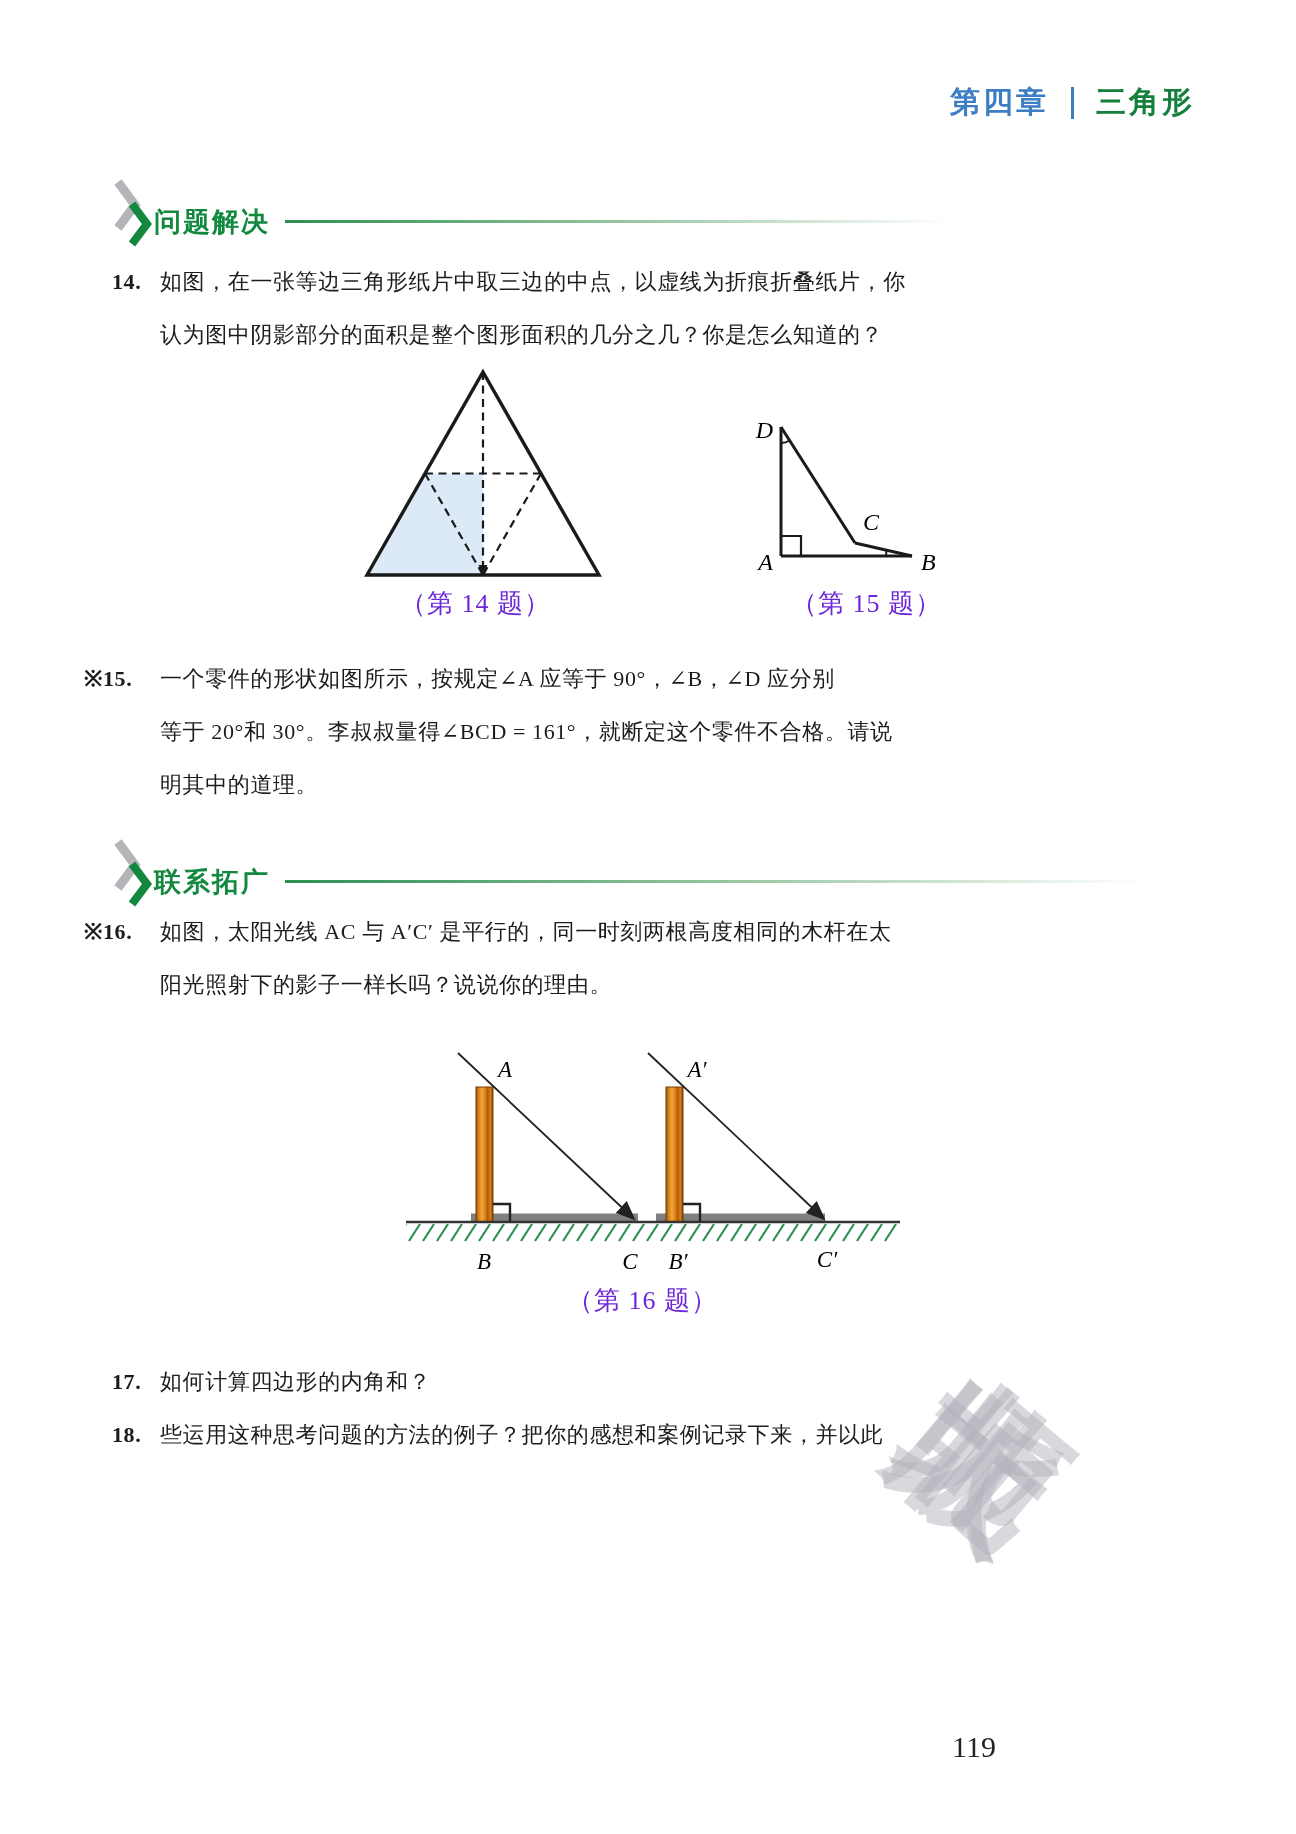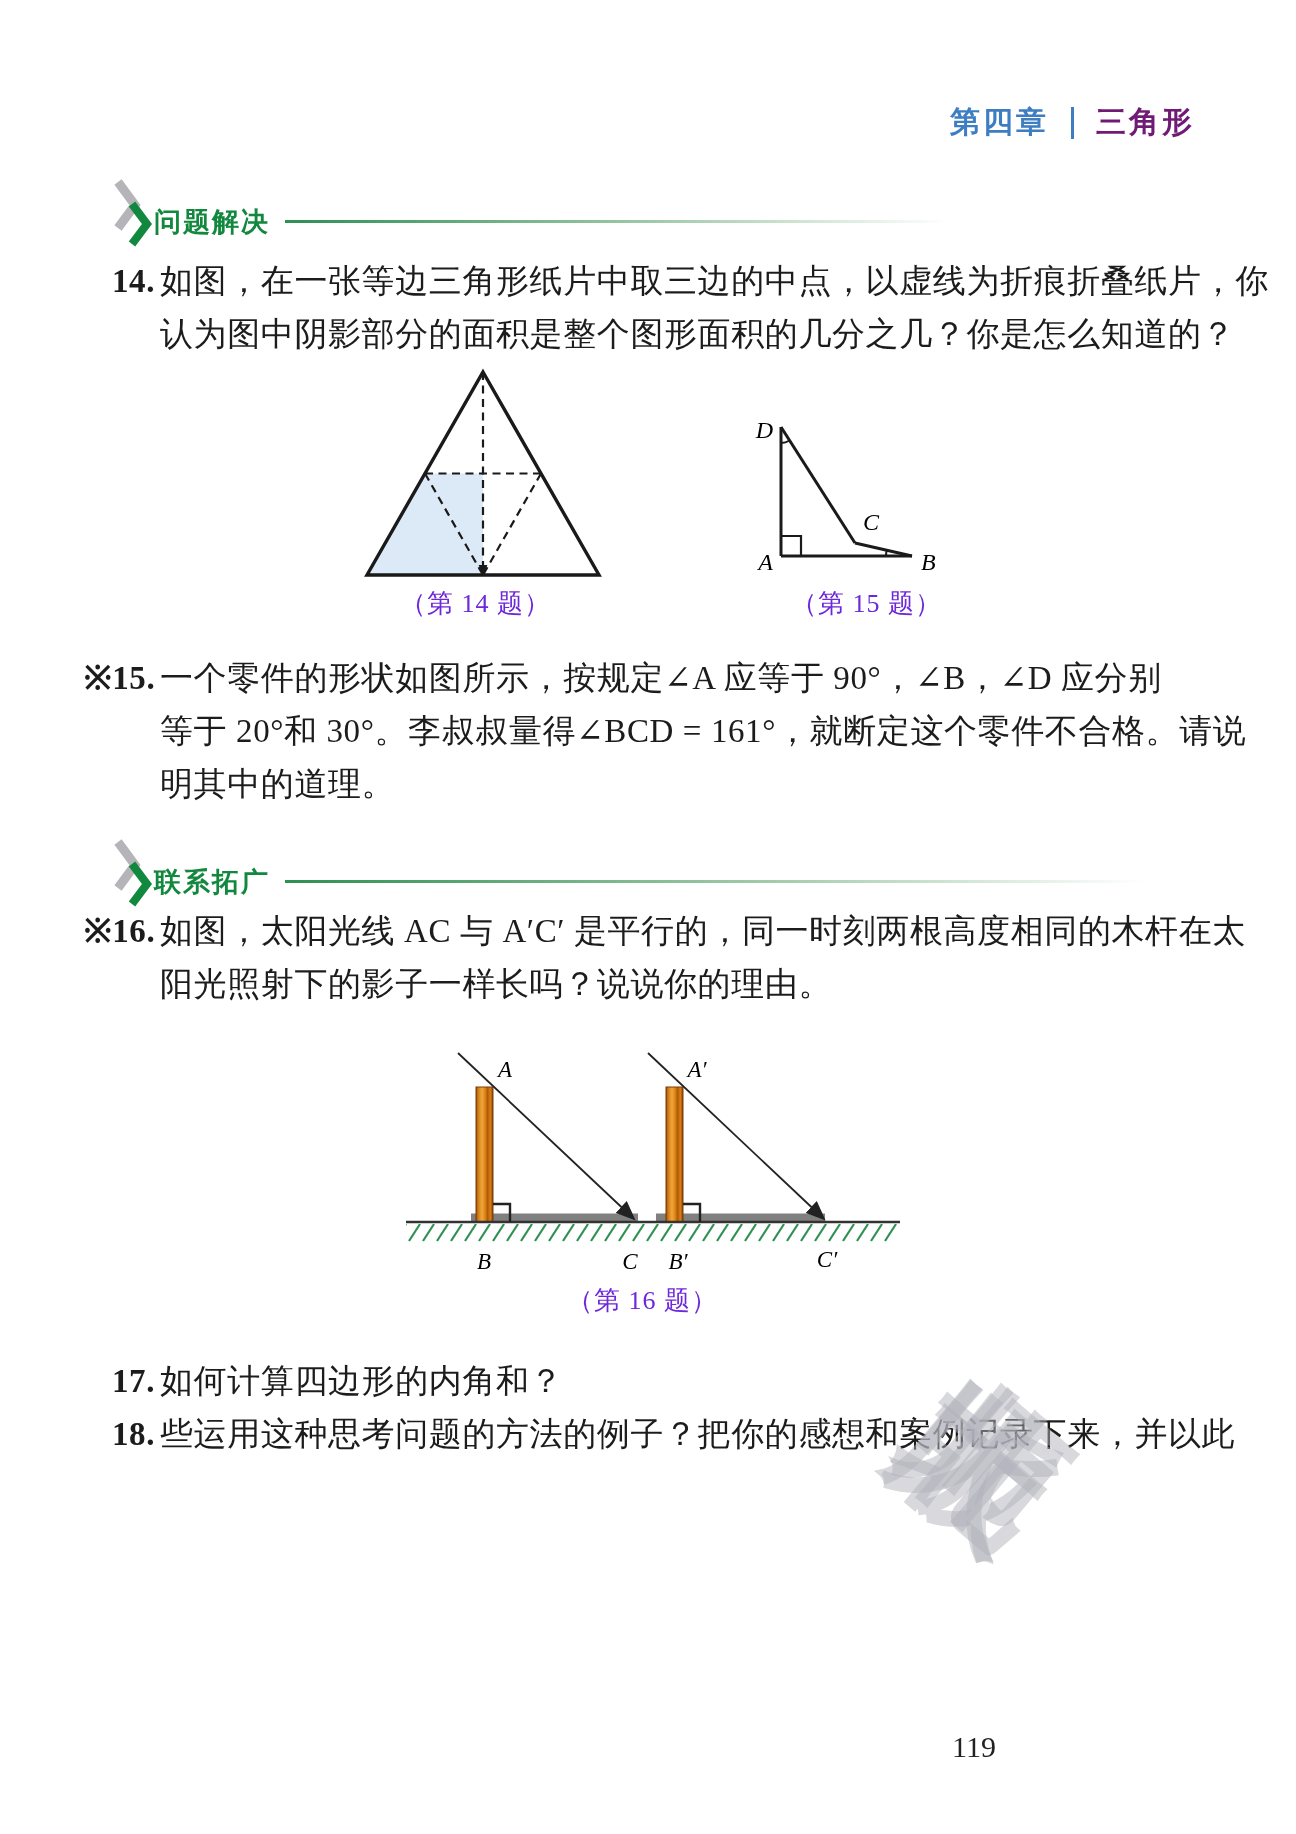--- a/index.html
+++ b/index.html
@@ -1,38 +1,38 @@
 <!DOCTYPE html>
 <html><head>
 <meta charset="utf-8">
 <style>
   html,body{margin:0;padding:0;background:#ffffff;}
   #page{position:relative;width:1296px;height:1834px;background:#ffffff;overflow:hidden;
         font-family:"Liberation Serif","DejaVu Serif",serif;color:#1c1c1c;}
 
   
-  .hdr{position:absolute;left:950px;top:82px;display:flex;align-items:center;gap:22px;margin-top:20px;}
+  .hdr{position:absolute;left:950px;top:82px;display:flex;align-items:center;gap:22px;}
   .hdr .chap{font-family:"Liberation Sans","DejaVu Sans",sans-serif;font-weight:bold;
              font-size:30px;color:#3d7ec3;letter-spacing:3px;}
   .hdr .bar{width:3px;height:32px;background:#3d7ec3;}
   .hdr .book{font-family:"Liberation Sans","DejaVu Sans",sans-serif;font-weight:bold;
-             font-size:30px;color:#701a75;letter-spacing:3px;}
+             font-size:30px;color:#15803d;letter-spacing:3px;}
 
   
   .sec{position:absolute;left:112px;width:1060px;height:70px;}
   .sec .chev{position:absolute;left:0;top:0;}
   .sec .title{position:absolute;left:42px;top:26px;font-family:"Liberation Sans","DejaVu Sans",sans-serif;
               font-weight:bold;font-size:27px;color:#12883f;letter-spacing:2px;white-space:nowrap;}
   .sec .rule{position:absolute;left:173px;top:42px;height:3px;
              background:linear-gradient(90deg,#2d9051,#9fc9a8 55%,rgba(255,255,255,0));}
   .sec.s1 .rule{width:665px;}
   .sec.s2 .rule{width:860px;}
 
   
-  .prob{position:absolute;left:160px;width:1035px;font-size:33px;line-height:53px;
+  .prob{position:absolute;left:160px;width:1035px;font-size:22px;line-height:53px;
         letter-spacing:0.6px;}
   .pnum{position:absolute;left:-48px;top:0;font-weight:bold;white-space:nowrap;}
   .prob.star .pnum{left:-76px;}
   .pline{white-space:nowrap;}
 
   
   .fig{position:absolute;}
   .figcap{position:absolute;font-size:26px;letter-spacing:1px;white-space:nowrap;color:#6d28d9;}
   .flabel{font-style:italic;font-family:"Liberation Serif","DejaVu Serif",serif;}
 

